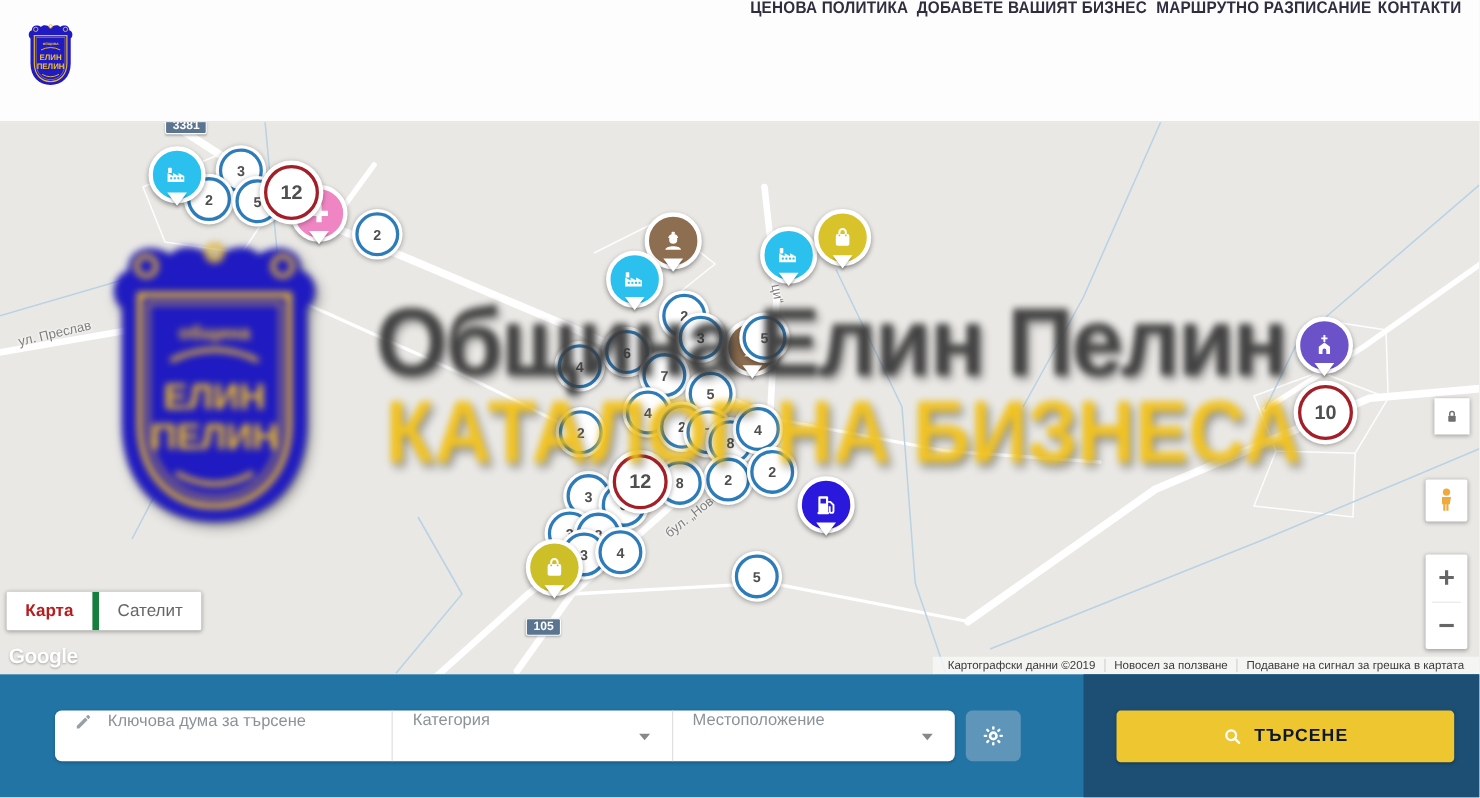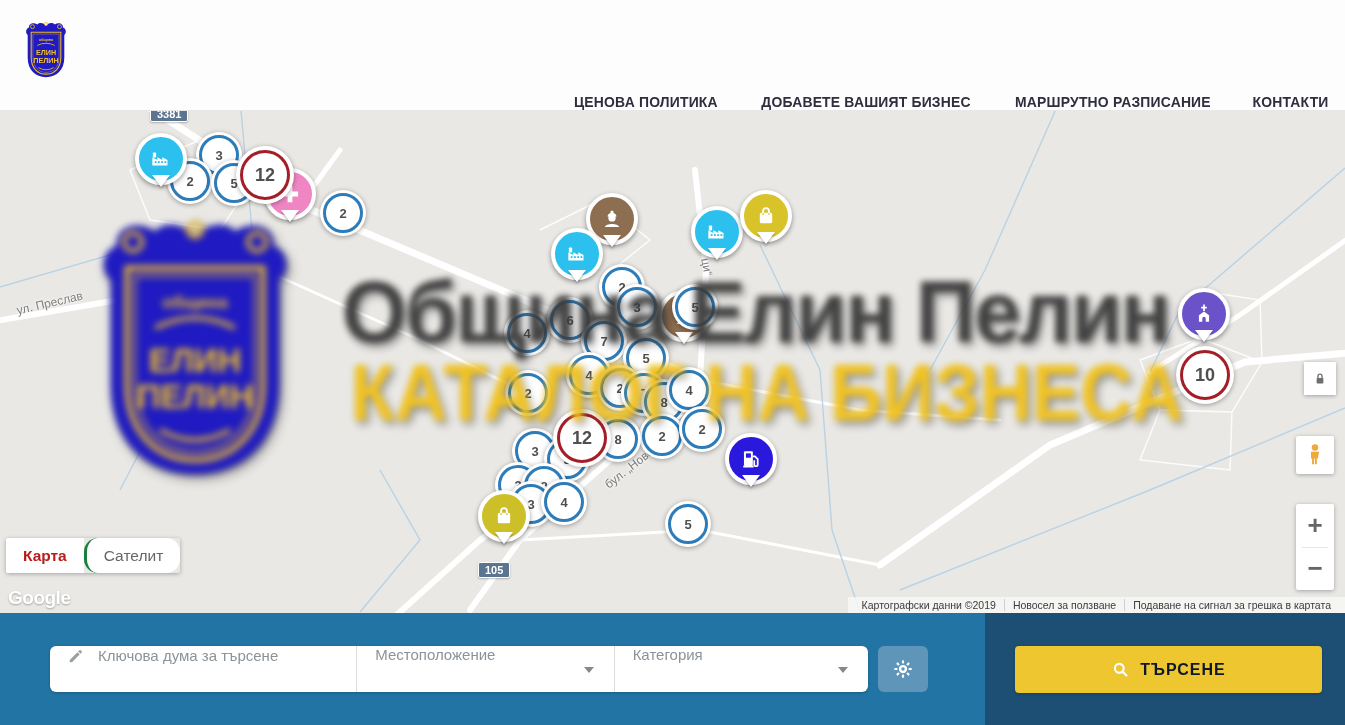--- a/index.html
+++ b/index.html
@@ -6,21 +6,21 @@
   body{width:1345px;height:725px;overflow:hidden;position:relative;
        font-family:"Liberation Sans",sans-serif;background:#fff;}
 
   
   .header{position:absolute;left:0;top:0;width:1345px;height:110px;background:#fdfdfd;
           border-bottom:1px solid #e7e7e7;z-index:50;padding-left:10px;}
   .brand{position:absolute;left:22px;top:21px;display:flex;align-items:center;gap:12px;}
   .brand-text{display:flex;flex-direction:column;line-height:1.15;}
   .brand-title{font-size:21px;font-weight:bold;color:#454545;}
   .brand-sub{font-size:18.5px;font-weight:bold;color:#e9b821;letter-spacing:.5px;}
-  .nav{position:absolute;right:25px;top:0;height:110px;display:flex;align-items:flex-end;gap:36px;}
+  .nav{position:absolute;right:25px;top:0;height:110px;display:flex;align-items:flex-start;}
   .nav a{font-size:14.5px;font-weight:bold;color:#2e2e3f;text-decoration:none;letter-spacing:.2px;
          transform:scale(.96,1.06);}
 
   
   .map{position:absolute;left:0;top:110px;width:1345px;height:503px;background:#e9e8e5;overflow:hidden;}
   .map svg.roads{position:absolute;left:0;top:0;z-index:1;}
   .street-label{position:absolute;z-index:6;font-size:12px;color:#7e7e7e;white-space:nowrap;
                 text-shadow:0 0 3px #fff,0 0 3px #fff;}
   .road-badge{position:absolute;z-index:6;background:#5b7490;color:#fff;font-size:11px;font-weight:bold;
               padding:1px 6px;border-radius:2px;border:1px solid #fff;box-shadow:0 1px 2px rgba(0,0,0,.25);}
@@ -53,21 +53,21 @@
   .wm-sub{left:342px;top:240px;font-size:74px;font-weight:bold;color:#f2c21c;
           letter-spacing:0px;filter:blur(3px);opacity:.97;white-space:nowrap;
           text-shadow:3px 4px 7px rgba(0,0,0,.45);transform:scale(.98,1.08);}
 
   
   .maptype{position:absolute;left:6px;top:428px;z-index:40;display:flex;
            box-shadow:0 1px 4px rgba(0,0,0,.3);border-radius:2px;overflow:hidden;}
   .maptype .mt{background:#fff;height:35px;display:flex;align-items:center;padding:0 17px;
                font-size:15.5px;color:#666;cursor:pointer;}
   .maptype .mt.active{font-weight:bold;color:#b91c1c;}
-  .maptype .mt + .mt{border-left:3px solid #15803d;border-radius:14px;}
+  .maptype .mt + .mt{border-left:6px solid #15803d;}
 
   .google-logo{position:absolute;left:8px;bottom:4px;z-index:40;font-size:19px;font-weight:bold;
                color:#fff;letter-spacing:-.5px;text-shadow:0 1px 2px rgba(0,0,0,.3);}
 
   .attribution{position:absolute;right:0;bottom:0;z-index:40;display:flex;align-items:center;
                background:rgba(247,247,247,.85);padding:2px 6px;font-size:10.5px;color:#3b3b3b;}
   .attribution span{padding:0 8px;white-space:nowrap;}
   .attribution span + span{border-left:1px solid #cfcfcf;}
 
   .ctrl{position:absolute;z-index:40;background:#fff;box-shadow:0 1px 4px rgba(0,0,0,.3);
@@ -415,26 +415,26 @@
   <div class="fields">
     <div class="field f-keyword">
       <span class="icon">
         <svg width="20" height="20" viewBox="0 0 24 24">
           <path d="M4.5 16.8V19.5h2.7L16.4 10.3 13.7 7.6z" fill="#98a0a6"></path>
           <path d="M14.6 6.7l2.7 2.7 1.5-1.5a1.1 1.1 0 000-1.6l-1.1-1.1a1.1 1.1 0 00-1.6 0z" fill="#98a0a6"></path>
         </svg>
       </span>
       <input type="text" placeholder="Ключова дума за търсене" style="">
     </div>
+    <div class="field f-category">
+      <span class="select-label">Категория</span>
+      <span class="caret"></span>
+    </div>
     <div class="field f-location">
       <span class="select-label">Местоположение</span>
-      <span class="caret"></span>
-    </div>
-    <div class="field f-category">
-      <span class="select-label">Категория</span>
       <span class="caret"></span>
     </div>
   </div>
   <div class="gear-btn">
     <svg width="22" height="22" viewBox="0 0 24 24">
       <circle cx="12" cy="12" r="3.2" fill="none" stroke="#fff" stroke-width="2.6"></circle>
       <g fill="#fff">
         <rect x="10.8" y="2.4" width="2.4" height="3.6" rx="1" transform="rotate(0 12 12)"></rect>
         <rect x="10.8" y="2.4" width="2.4" height="3.6" rx="1" transform="rotate(45 12 12)"></rect>
         <rect x="10.8" y="2.4" width="2.4" height="3.6" rx="1" transform="rotate(90 12 12)"></rect>

